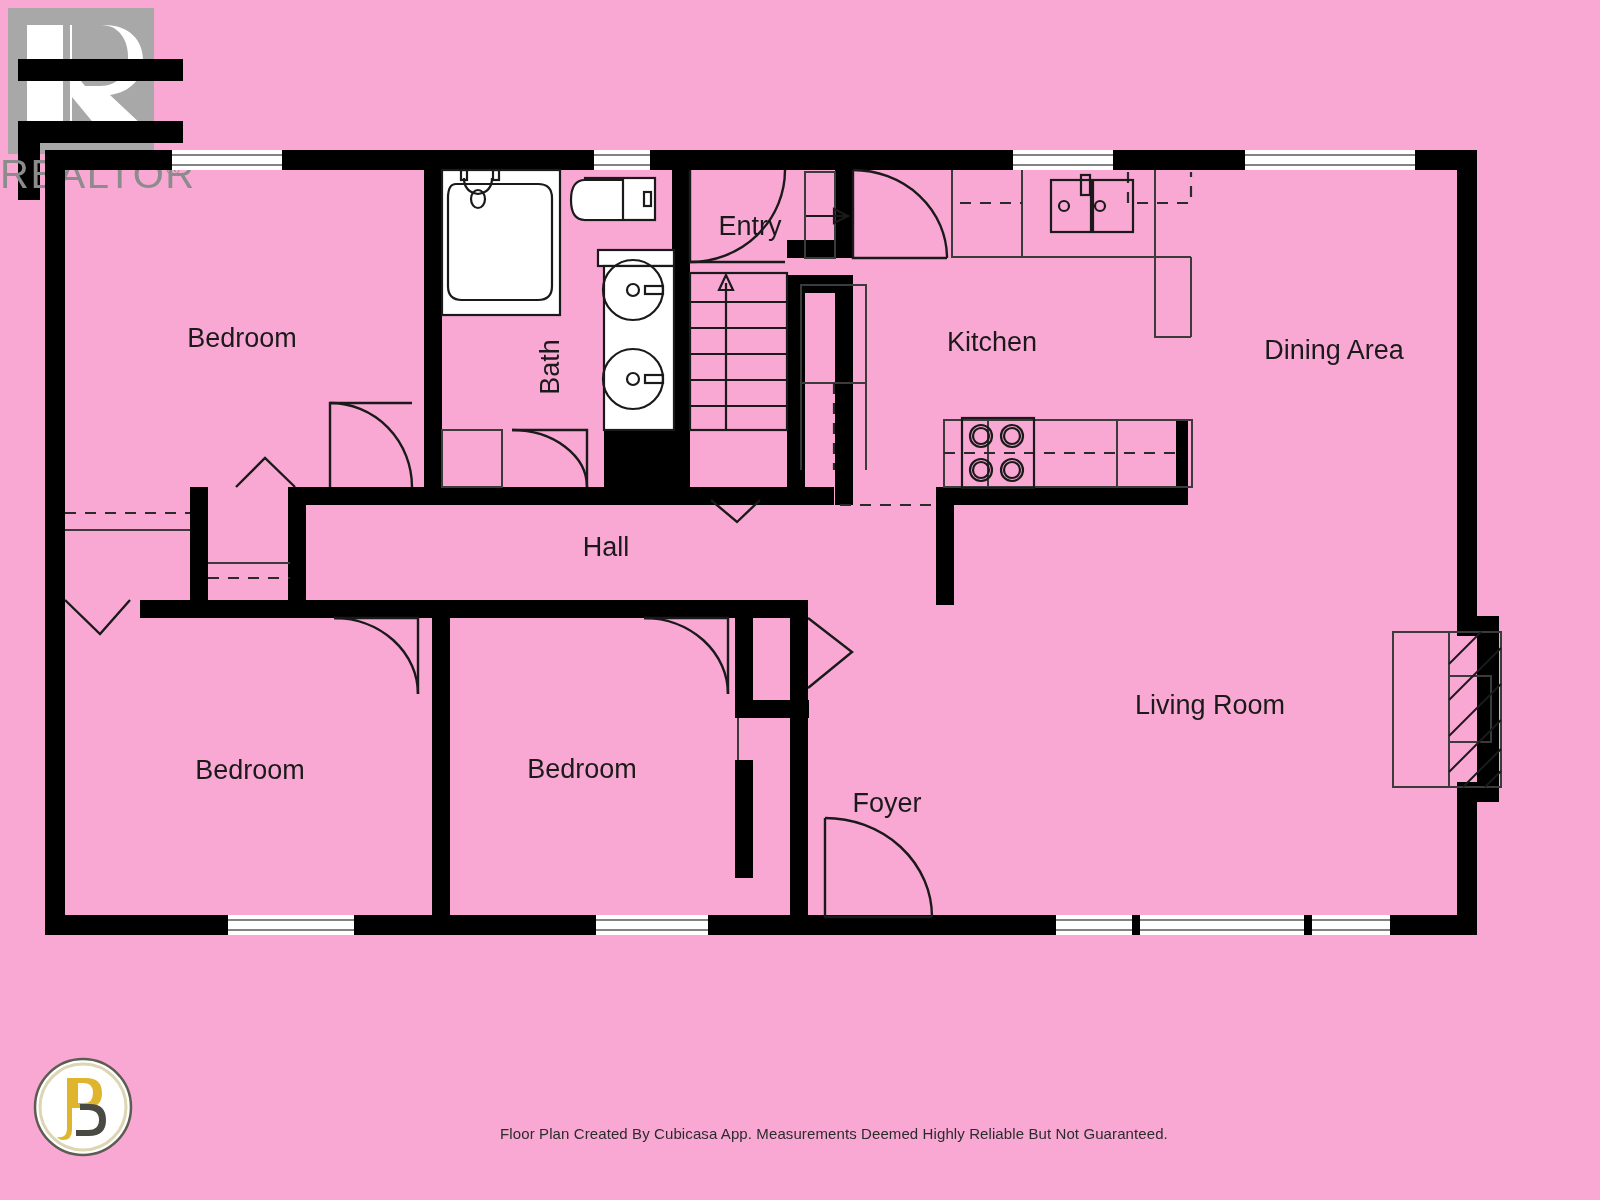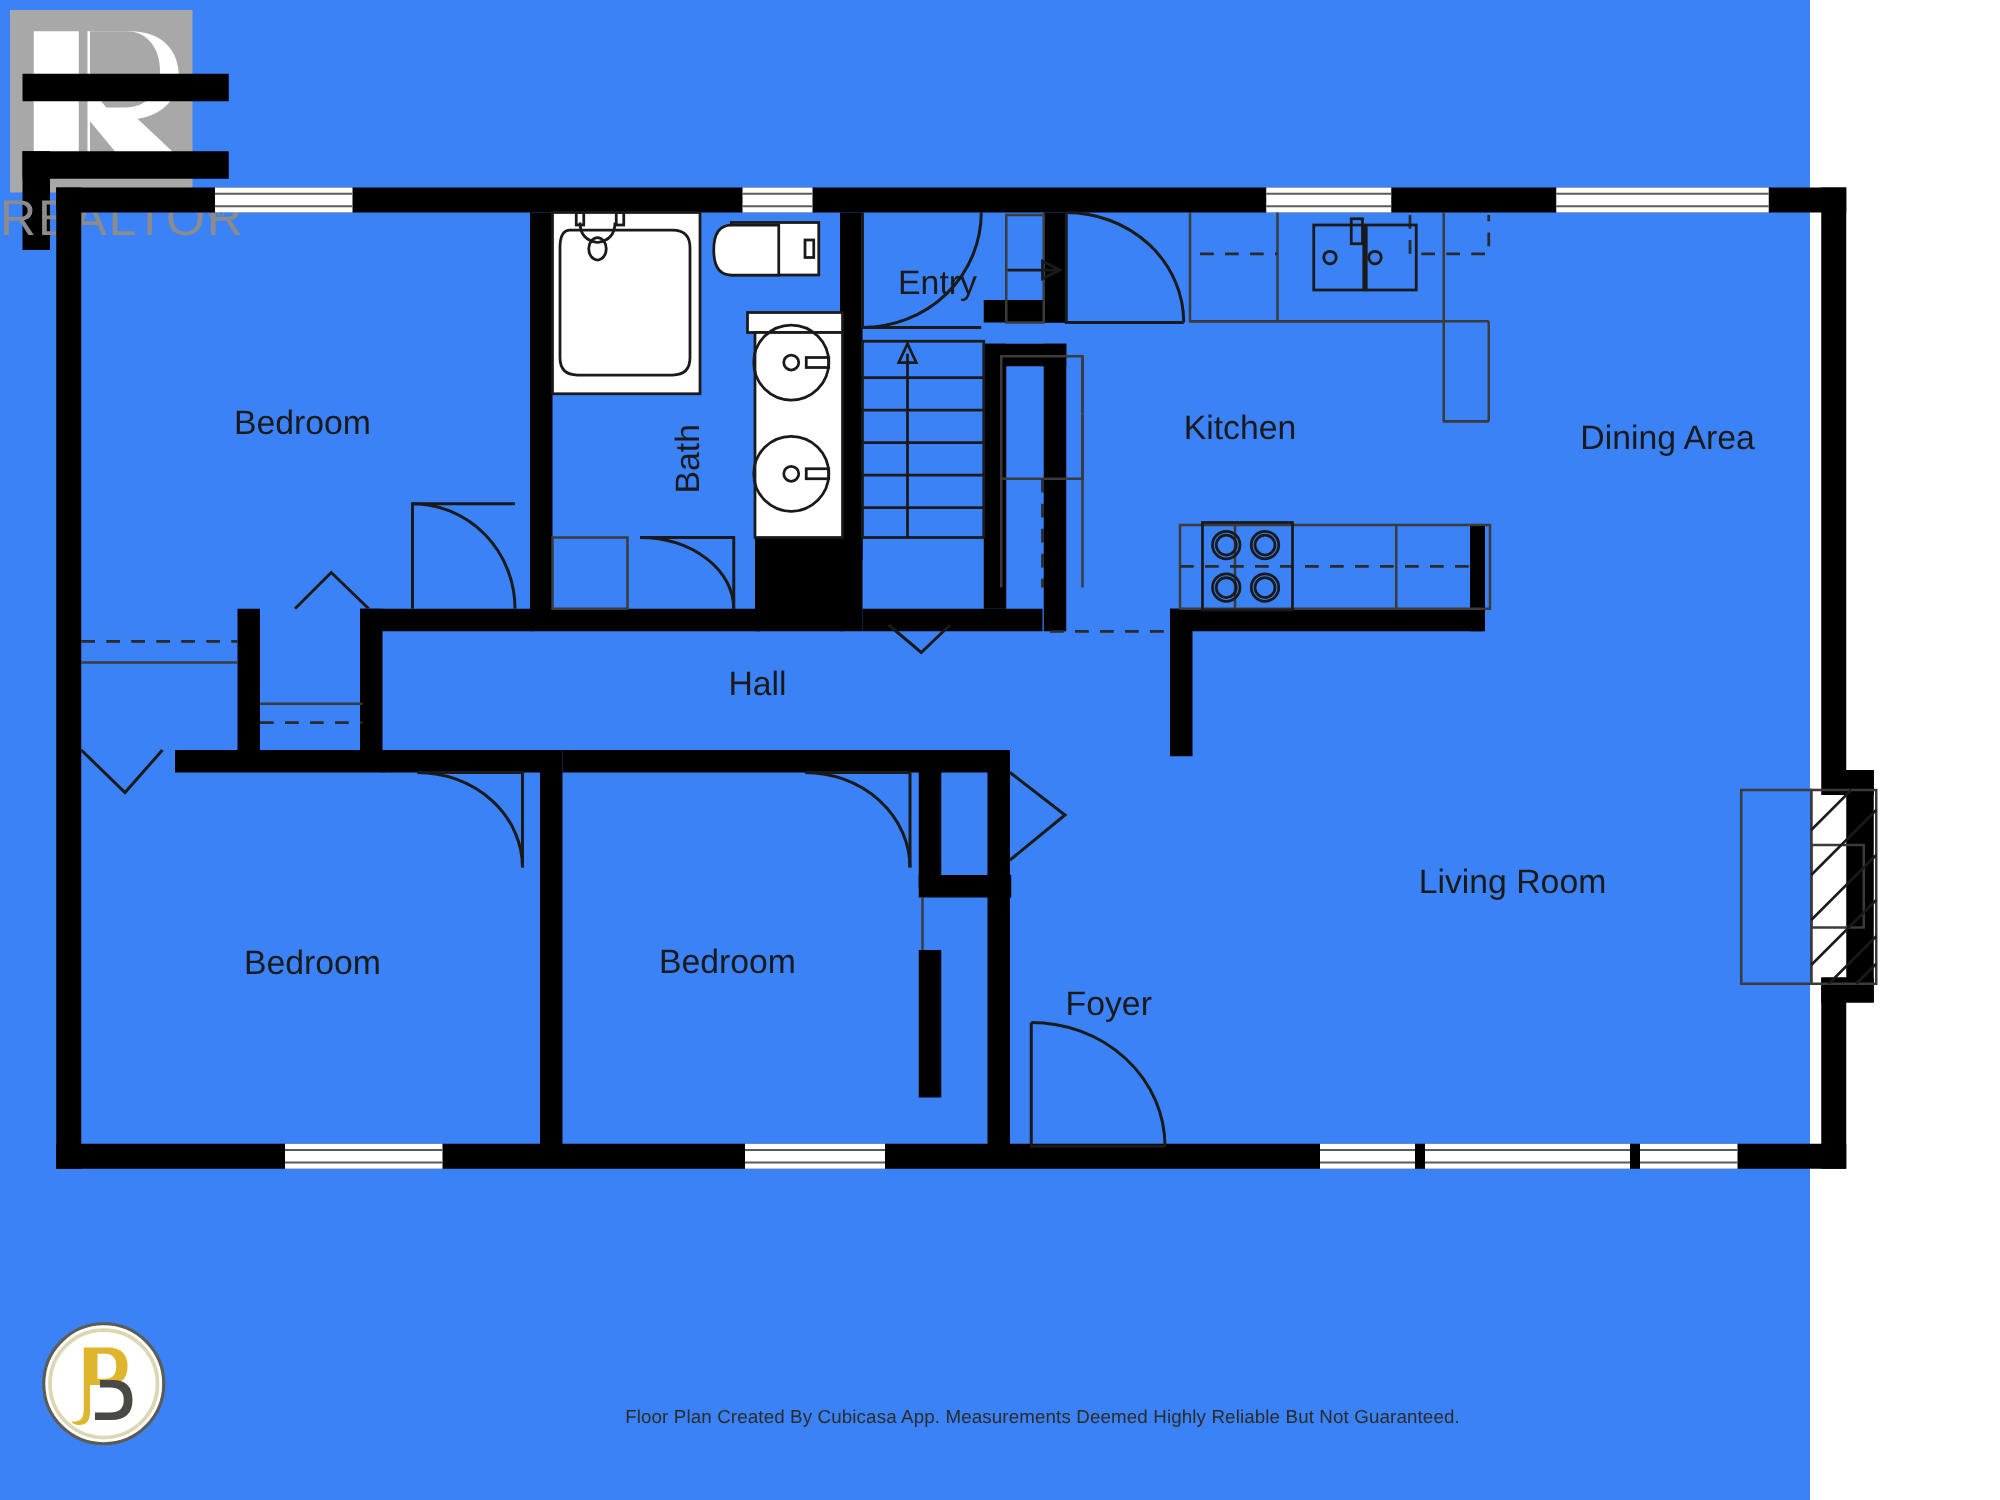--- a/index.html
+++ b/index.html
@@ -6,23 +6,23 @@
     margin: 0;
     padding: 0;
     background: #ffffff;
     width: 1600px;
     height: 1200px;
     overflow: hidden;
     font-family: "Liberation Sans", sans-serif;
   }
   #page {
     position: relative;
-    width: 1448px;
+    width: 1600px;
     height: 1200px;
-    background: #3b82f6;
+    background: #f9a8d4;
   }
   #plan-svg {
     position: absolute;
     left: 0;
     top: 0;
   }
   .realtor-logo {
     position: absolute;
     left: 0px;
     top: 0px;

